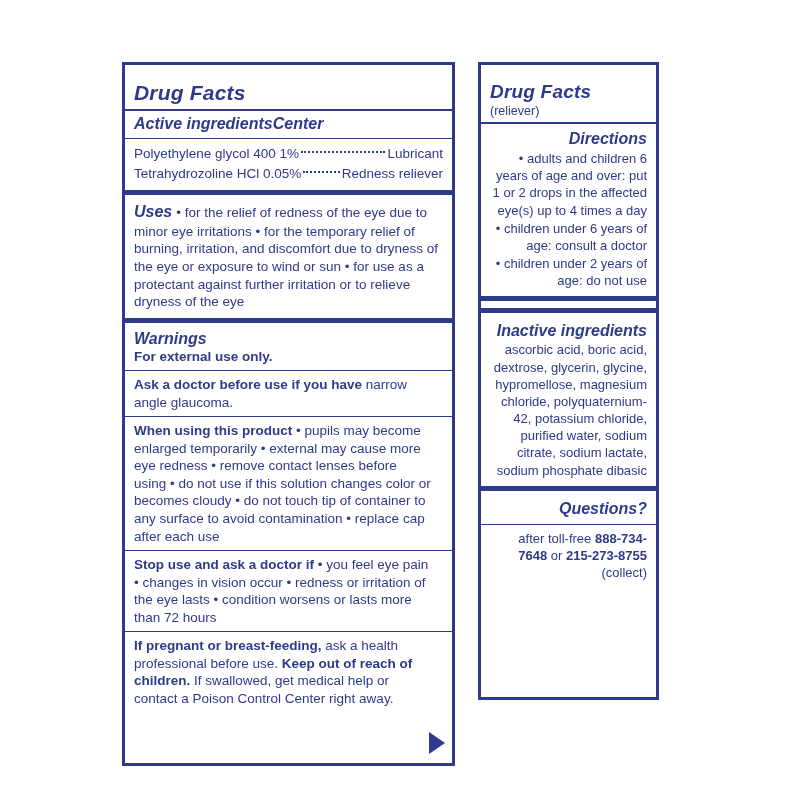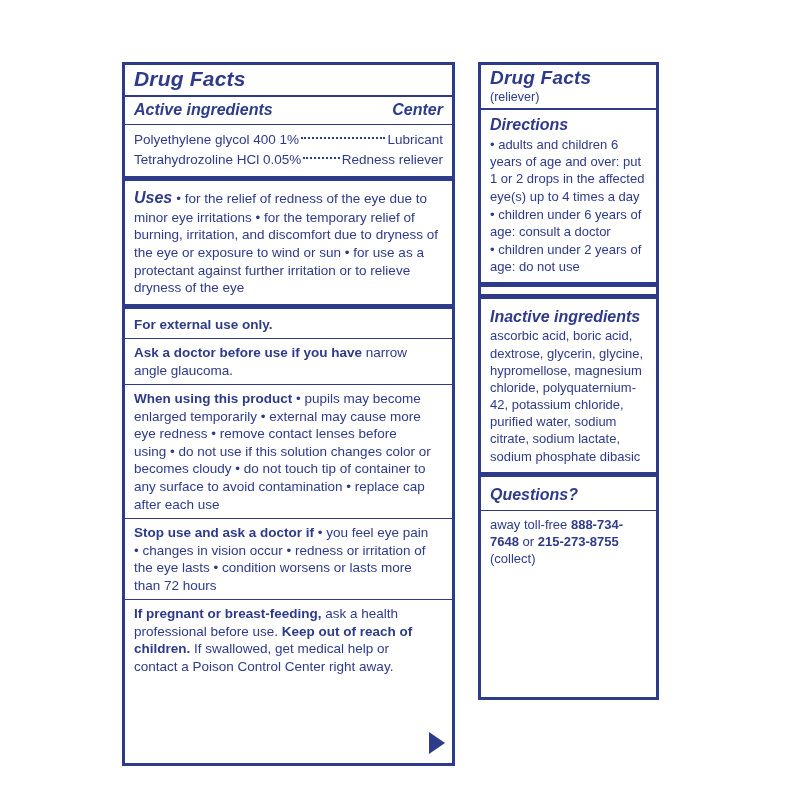--- a/index.html
+++ b/index.html
@@ -8,46 +8,46 @@
   body {
     background: var(--background);
     font-family: "Liberation Sans", sans-serif;
     color: var(--ink);
     position: relative;
   }
   .panel {
     position: absolute;
     border: 3px solid var(--ink);
     background: #fff;
-    padding: 2px 9px 8px 9px;
+    padding: 16px 9px 8px 9px;
   }
   .panel-left  { left: 122px; top: 62px; width: 333px; height: 704px; }
   .panel-right { left: 478px; top: 62px; width: 181px; height: 638px; }
 
   .df-title { font-size: 21px; font-weight: bold; font-style: italic; letter-spacing: .2px; }
   .df-subtitle { font-size: 12.5px; margin-top: 1px; }
 
   .rule  { height: 2px; background: var(--ink); margin: 4px -9px; }
   .rule-thin { height: 1px; background: var(--ink); margin: 5px -9px; }
   .bar   { height: 5px; background: var(--ink); margin: 7px -9px; }
 
   .h2 { font-size: 16px; font-weight: bold; font-style: italic; }
   .h2-inline { font-size: 16px; font-weight: bold; font-style: italic; padding-right: 4px; }
 
   .body-text { font-size: 13.5px; line-height: 1.3; }
   .b { font-weight: bold; }
 
-  .ai-header { display: flex; justify-content: space-between; align-items: baseline; margin-top: 2px; }
+  .ai-header { display: flex; justify-content: flex-start; align-items: baseline; margin-top: 2px; }
   .ing-row { display: flex; align-items: center; font-size: 13.5px; line-height: 1.45; }
   .leader { flex: 1; border-bottom: 2px dotted var(--ink); margin: 0 2px 3px 2px; min-width: 10px; }
 
   .section { margin-top: 2px; }
   .sub { margin: 4px 12px 2px 0; }
 
-  .right-body { font-size: 13px; line-height: 1.32; }
+  .right-body { font-size: 13px; line-height: 1.32; text-align: right; }
   .dir-bullet { margin-top: 1px; }
 
   .continue-arrow {
     position: absolute;
     right: 7px;
     bottom: 9px;
     width: 0; height: 0;
     border-top: 11px solid transparent;
     border-bottom: 11px solid transparent;
     border-left: 16px solid var(--ink);
@@ -80,20 +80,21 @@
 
   <div class="bar"></div>
 
   <div class="section body-text">
     <span class="h2-inline">Uses</span><span>• for the relief of redness of the eye due to minor eye irritations  • for the temporary relief of burning, irritation, and discomfort due to dryness of the eye or exposure to wind or sun  • for use as a protectant against further irritation or to relieve dryness of the eye</span>
   </div>
 
   <div class="bar"></div>
 
   <div class="section">
+    <div class="h2">Warnings</div>
     <div class="body-text b">For external use only.</div>
 
     <div class="rule-thin"></div>
 
     <div class="body-text sub">
       <span class="b">Ask a doctor before use if you have</span><span> narrow angle glaucoma.</span>
     </div>
 
     <div class="rule-thin"></div>
 
@@ -138,16 +139,16 @@
     <div class="h2">Inactive ingredients</div>
     <div>ascorbic acid, boric acid, dextrose, glycerin, glycine, hypromellose, magnesium chloride, polyquaternium-42, potassium chloride, purified water, sodium citrate, sodium lactate, sodium phosphate dibasic</div>
   </div>
 
   <div class="bar"></div>
 
   <div class="section right-body">
     <div class="h2">Questions?</div>
     <div class="rule-thin"></div>
     <div>
-      <span>away toll-free </span><span class="b">888-734-7648</span><span> or </span><span class="b">215-273-8755</span><span> (collect)</span>
+      <span>after toll-free </span><span class="b">888-734-7648</span><span> or </span><span class="b">215-273-8755</span><span> (collect)</span>
     </div>
   </div>
 </section>
 
 </body></html>

